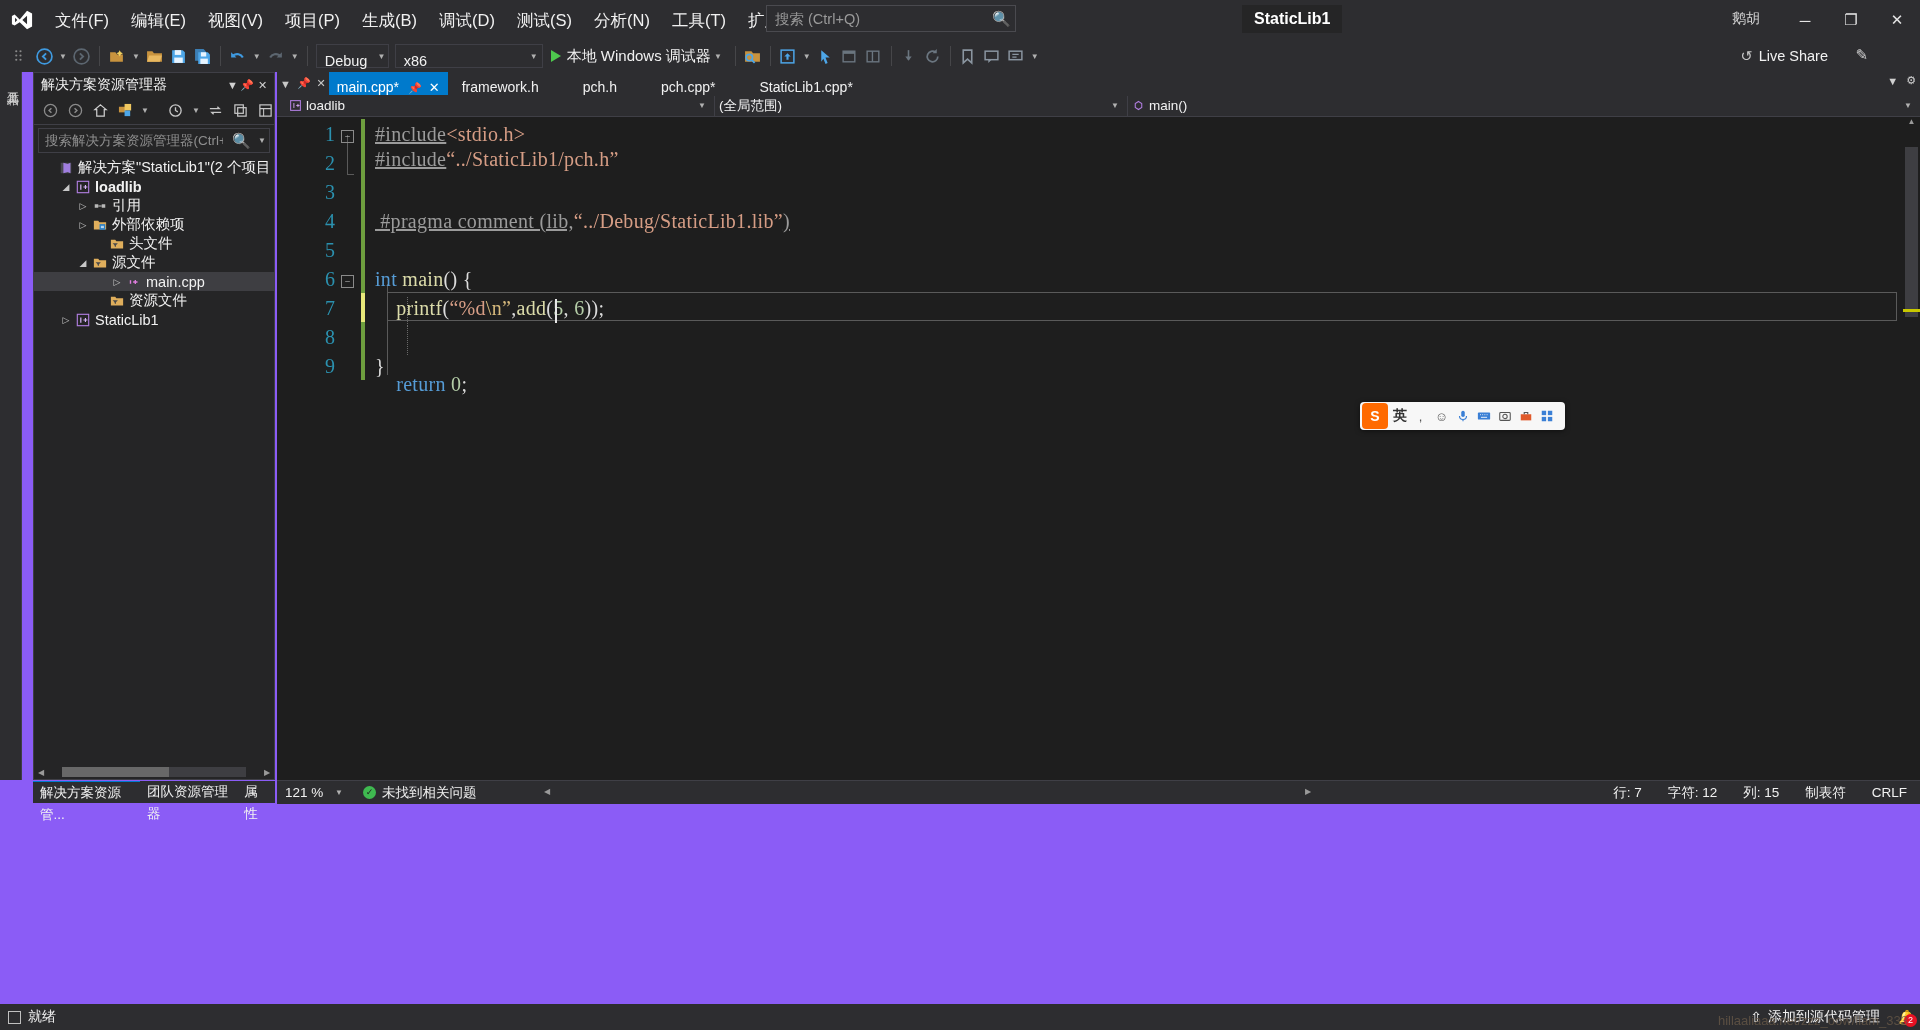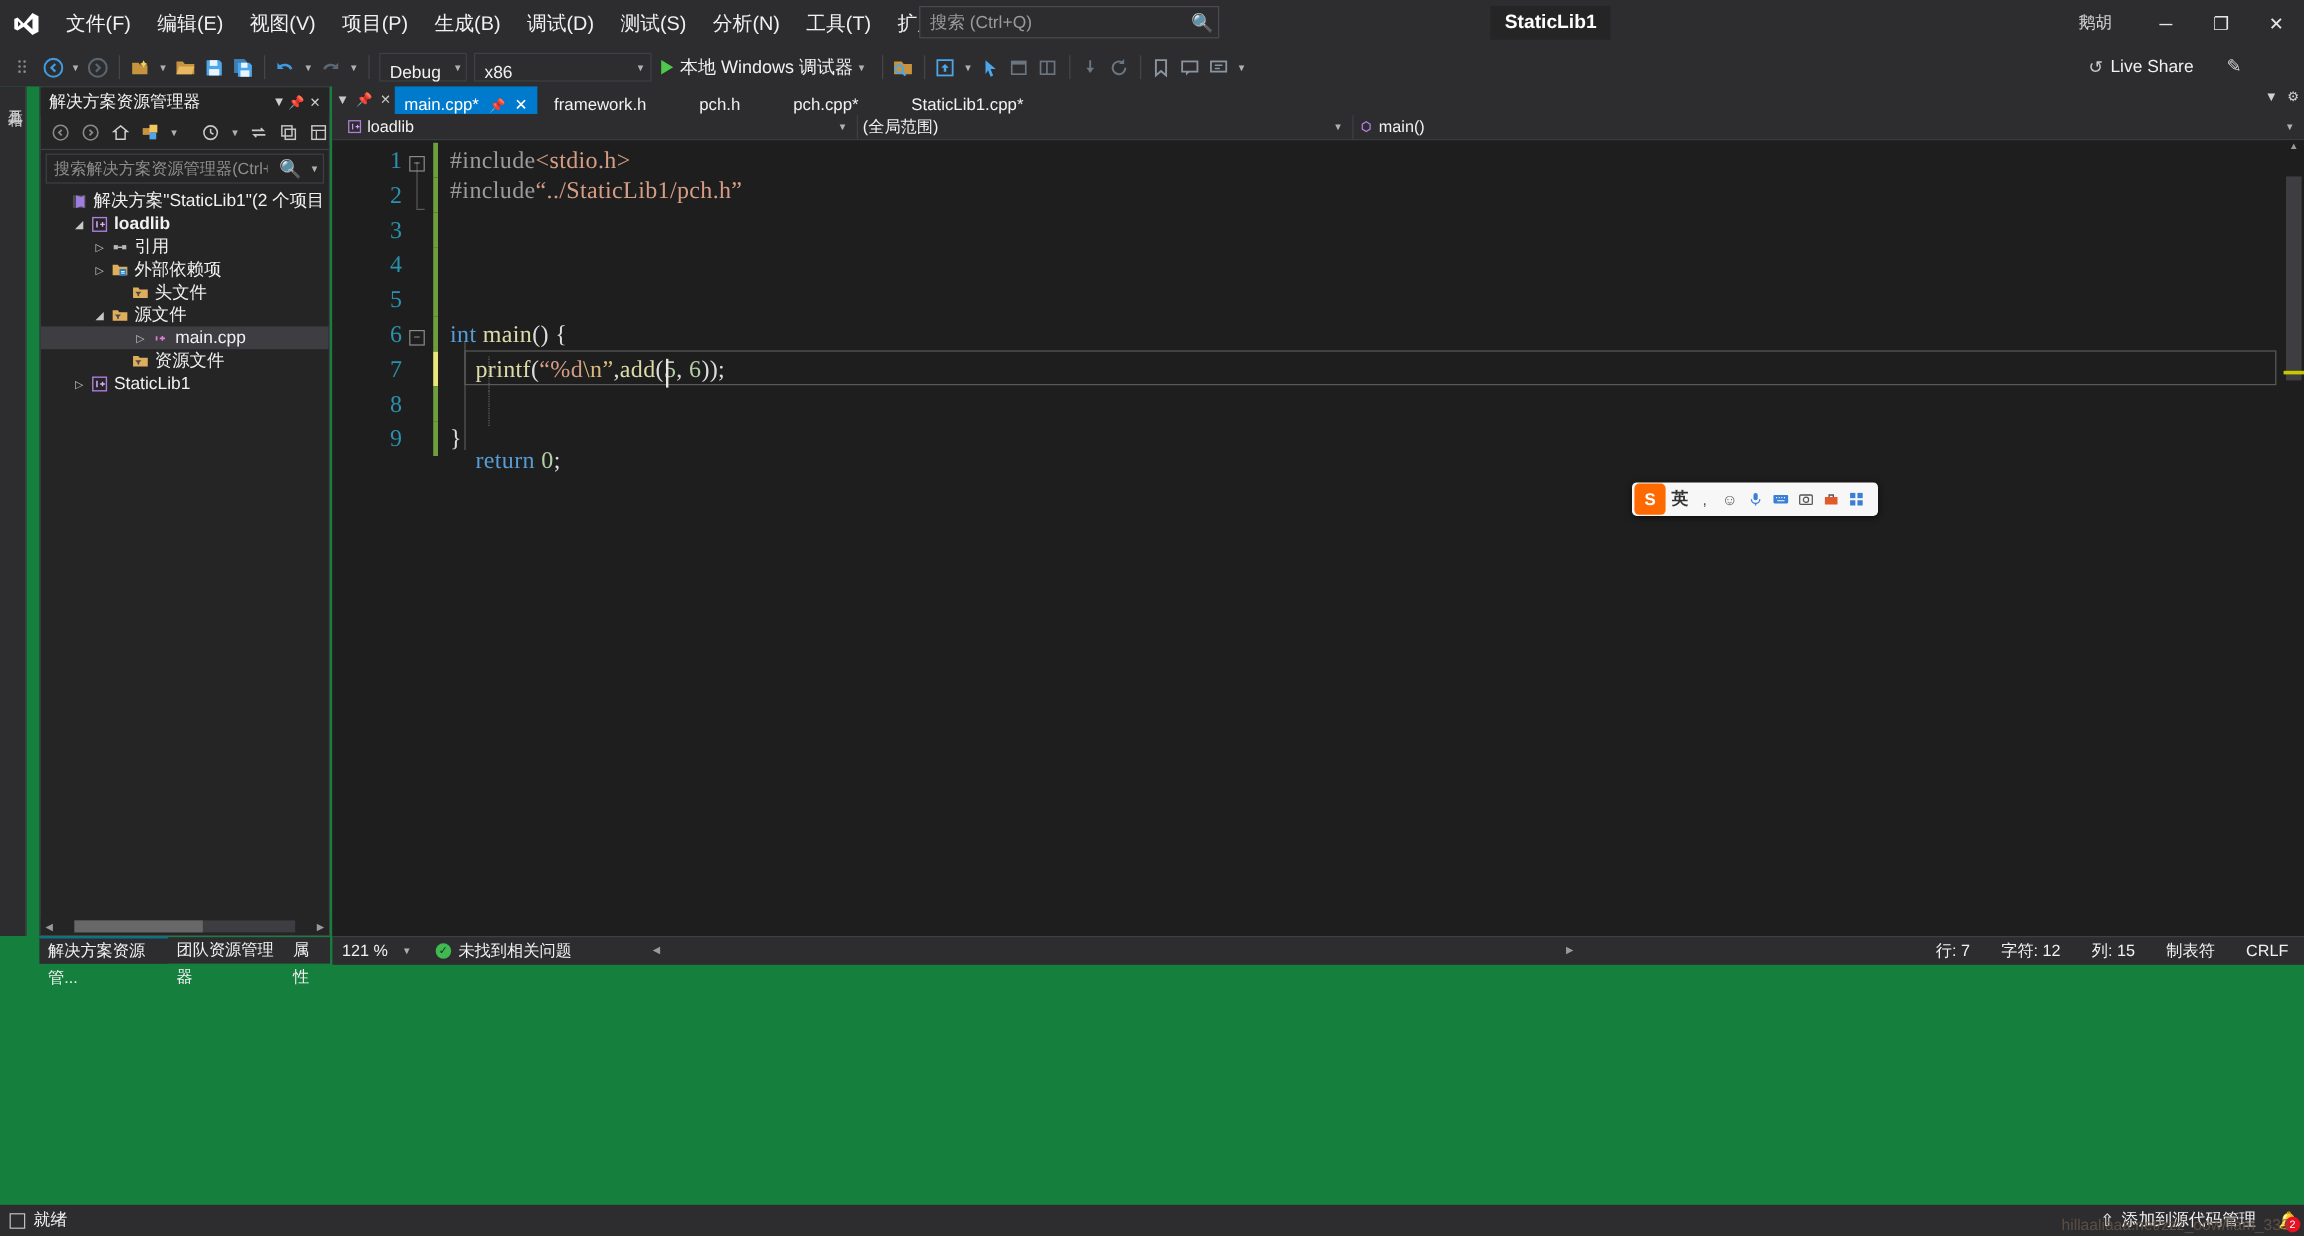--- a/index.html
+++ b/index.html
@@ -1,18 +1,18 @@
 <!DOCTYPE html>
 <html><head>
 <meta charset="utf-8">
 <style>
   * { box-sizing: border-box; margin:0; padding:0; }
   html,body { width:1920px; height:1030px; overflow:hidden;
     background:#1e1e1e; font-family:"Liberation Sans", sans-serif; }
-  #app { position:relative; width:1920px; height:1030px; background:#15803d; color:#f1f1f1; }
+  #app { position:relative; width:1920px; height:1030px; background:#8b5cf6; color:#f1f1f1; }
 
   
   .titlebar { position:absolute; left:0; top:0; width:1920px; height:40px;
      background:#2d2d30; display:flex; align-items:center; }
   .vs-logo { width:44px; height:40px; display:flex; align-items:center; justify-content:center; }
   .vs-logo svg { width:22px; height:22px; }
   .menu { display:flex; align-items:center; height:40px; }
   .menu-item { padding:0 11px; height:28px; line-height:28px; font-size:16.5px; color:#f1f1f1;
      white-space:nowrap; cursor:default; }
   .search-box { position:absolute; left:766px; top:5px; width:250px; height:27px;
@@ -112,21 +112,21 @@
   .cline { position:absolute; left:98px; font-size:20px; white-space:pre;
      font-family:"Liberation Serif", serif; letter-spacing:0.3px; }
   .fold { position:absolute; left:64px; width:13px; height:13px; border:1px solid #8a8a8a;
      color:#c8c8c8; font-size:10px; line-height:11px; text-align:center; }
   .foldline { position:absolute; left:70px; width:1px; background:#5a5a5a; }
   .cur-line-box { position:absolute; left:110px; right:23px; height:29px;
      border:1px solid #5a5a5a; }
   .caret-bar { position:absolute; width:1.5px; background:#e8e8e8; }
   .ind-guide { position:absolute; width:1px; border-left:1px dotted #6a6a6a; }
   .kw { color:#569cd6; } .fn { color:#dcdcaa; }
-  .str { color:#d69d85; } .num { color:#b5cea8; } .pp { color:#9b9b9b; }
+  .str { color:#d69d85; } .num { color:#b5cea8; } .pp { color:#9b9b9b;text-decoration:underline; }
   .pl { color:#dcdcdc; } .esc { color:#d7ba7d; }
 
   
   .vscroll { position:absolute; right:0; top:45px; width:17px; bottom:0; background:#1e1e1e; }
   .vscroll .up, .vscroll .dn { height:17px; text-align:center; font-size:8px; color:#9a9a9a; }
   .vscroll .thumb { position:absolute; top:30px; left:2px; width:13px; height:170px; background:#3e3e42; }
   .vscroll .mark { position:absolute; right:0; width:17px; height:3px; background:#c8c800; }
 
   
   .edbar { position:absolute; left:33px; top:780px; width:1887px; height:24px;
@@ -606,20 +606,21 @@
         <div style="position: absolute; left: 70px; width: 7px; height: 1px; background: rgb(90, 90, 90); top: 57px;"></div>
         <div class="foldline" style="left: 110px; top: 167px; height: 91px;"></div>
         <div class="ln" style="top: 6px;">1</div>
         <div class="fold" style="top: 13px;">−</div>
         <div class="cline" style="top: 6px;"><span class="pp">#include</span><span class="str">&lt;stdio.h&gt;</span></div>
         <div class="ln" style="top: 35px;">2</div>
         <div class="cline" style="top: 31px;"><span class="pp">#include</span><span class="str">“../StaticLib1/pch.h”</span></div>
         <div class="ln" style="top: 64px;">3</div>
         <div class="cline" style="top: 64px;"></div>
         <div class="ln" style="top: 93px;">4</div>
+        <div class="cline" style="top: 93px;"><span class="pp"> #pragma comment (lib,</span><span class="str">“../Debug/StaticLib1.lib”</span><span class="pp">)</span></div>
         <div class="ln" style="top: 122px;">5</div>
         <div class="cline" style="top: 122px;"></div>
         <div class="ln" style="top: 151px;">6</div>
         <div class="fold" style="top: 158px;">−</div>
         <div class="cline" style="top: 151px;"><span class="kw">int</span><span class="pl"> </span><span class="fn">main</span><span class="pl">() {</span></div>
         <div class="cur-line-box" style="top: 175px;"></div>
         <div class="ln" style="top: 180px;">7</div>
         <div class="ind-guide" style="left: 130px; top: 180px; height: 29px;"></div>
         <div class="cline" style="top: 180px;"><span class="pl">    </span><span class="fn">printf</span><span class="pl">(</span><span class="str">“%d</span><span class="esc">\n”</span><span class="pl">,</span><span class="fn">add</span><span class="pl">(</span><span class="num">5</span><span class="pl">, </span><span class="num">6</span><span class="pl">));</span></div>
         <div class="ln" style="top: 209px;">8</div>

